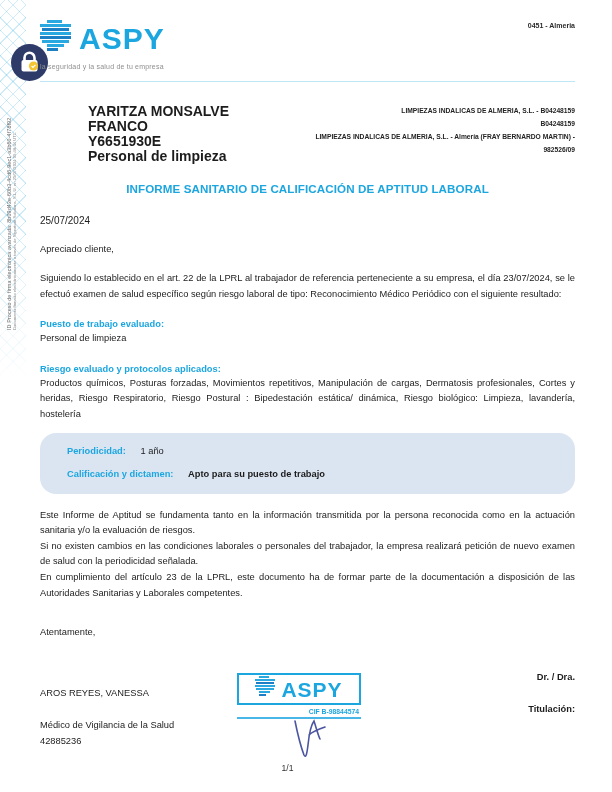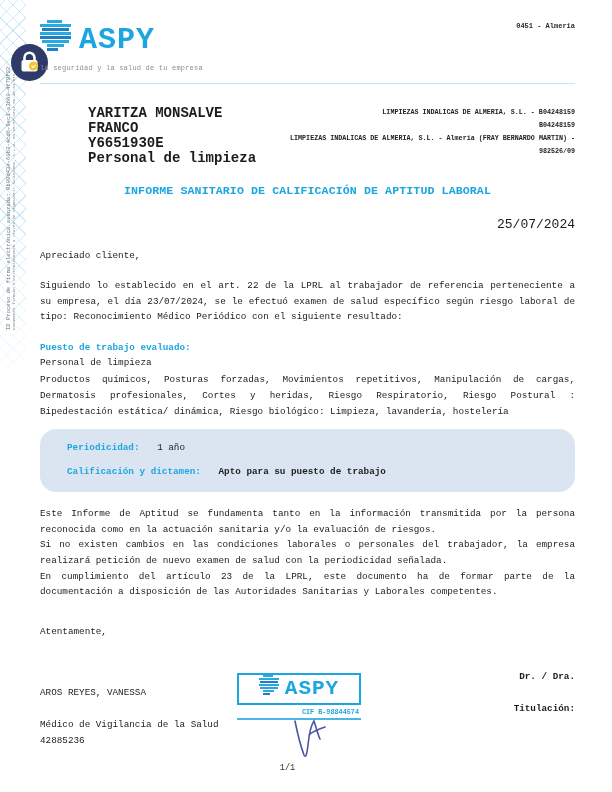--- a/index.html
+++ b/index.html
@@ -1,18 +1,18 @@
 <!DOCTYPE html>
 <html><head>
 <meta charset="utf-8">
 <style>
   * { margin:0; padding:0; box-sizing:border-box; }
   html,body { background:#ffffff; }
   body { font-family:"Liberation Sans", sans-serif; color:#1c1c1c; }
-  .page { position:relative; width:612px; height:792px; background:#fff; overflow:hidden;font-family:Liberation Mono, monospace; }
+  .page { position:relative; width:612px; height:792px; background:#fff; overflow:hidden; }
 
   
   .lattice { position:absolute; left:0; top:0; width:26px; height:400px;
     background-image:
       repeating-linear-gradient(45deg, rgba(41,168,224,0.22) 0 1px, transparent 1px 9px),
       repeating-linear-gradient(-45deg, rgba(41,168,224,0.22) 0 1px, transparent 1px 9px);
   }
   .lattice::after { content:""; position:absolute; inset:0;
     background:linear-gradient(to bottom, rgba(255,255,255,0) 55%, #fff 96%); }
 
@@ -35,21 +35,21 @@
   .tagline { color:#8f8f8f; font-size:7px; margin-top:5px; letter-spacing:.2px; }
   .office { font-size:7px; font-weight:bold; color:#2b2b2b; padding-top:2px; }
   .rule { border:none; border-top:1.5px solid #bfe6f5; margin-top:11px; }
 
   
   .parties { display:flex; justify-content:space-between; margin-top:22px; }
   .employee div { font-size:14px; font-weight:bold; line-height:15px;margin-left:48px; }
   .company { text-align:right; font-size:6.7px; font-weight:bold; line-height:13px; color:#222; }
 
   .doc-title { text-align:center; color:#1ca6e0; font-weight:bold; font-size:11.6px; margin-top:18px; letter-spacing:.1px; }
-  .doc-date { text-align:right; font-size:13px; margin-top:20px; }
+  .doc-date { text-align:left; font-size:10px; margin-top:20px; }
   .greeting { font-size:9.3px; margin-top:18px; }
 
   .para { font-size:9.3px; line-height:15.6px; text-align:justify; margin-top:17px; }
 
   .sec-label { color:#1ca6e0; font-weight:bold; font-size:9.3px; margin-top:17px; }
   .sec-value { font-size:9.3px; line-height:15.6px; margin-top:2px; }
   .sec-para { font-size:9.3px; line-height:15.6px; text-align:justify; margin-top:2px; }
 
   .result-box { background:#dbe5f2; border-radius:16px; margin-top:10px; padding:13px 10px 15px 27px; }
   .rb-row { font-size:9.3px; }
@@ -140,20 +140,21 @@
 
     <div class="doc-date">25/07/2024</div>
 
     <div class="greeting">Apreciado cliente,</div>
 
     <p class="para">Siguiendo lo establecido en el art. 22 de la LPRL al trabajador de referencia perteneciente a su empresa, el día 23/07/2024, se le efectuó examen de salud específico según riesgo laboral de tipo: Reconocimiento Médico Periódico con el siguiente resultado:</p>
 
     <div class="sec-label">Puesto de trabajo evaluado:</div>
     <div class="sec-value">Personal de limpieza</div>
 
+    <div class="sec-label">Riesgo evaluado y protocolos aplicados:</div>
     <p class="sec-para">Productos químicos, Posturas forzadas, Movimientos repetitivos, Manipulación de cargas, Dermatosis profesionales, Cortes y heridas, Riesgo Respiratorio, Riesgo Postural : Bipedestación estática/ dinámica, Riesgo biológico: Limpieza, lavandería, hostelería</p>
 
     <div class="result-box">
       <div class="rb-row">
         <span class="rb-label">Periodicidad:</span>
         <span class="rb-value">1 año</span>
       </div>
       <div class="rb-row">
         <span class="rb-label">Calificación y dictamen:</span>
         <span class="rb-value strong">Apto para su puesto de trabajo</span>

